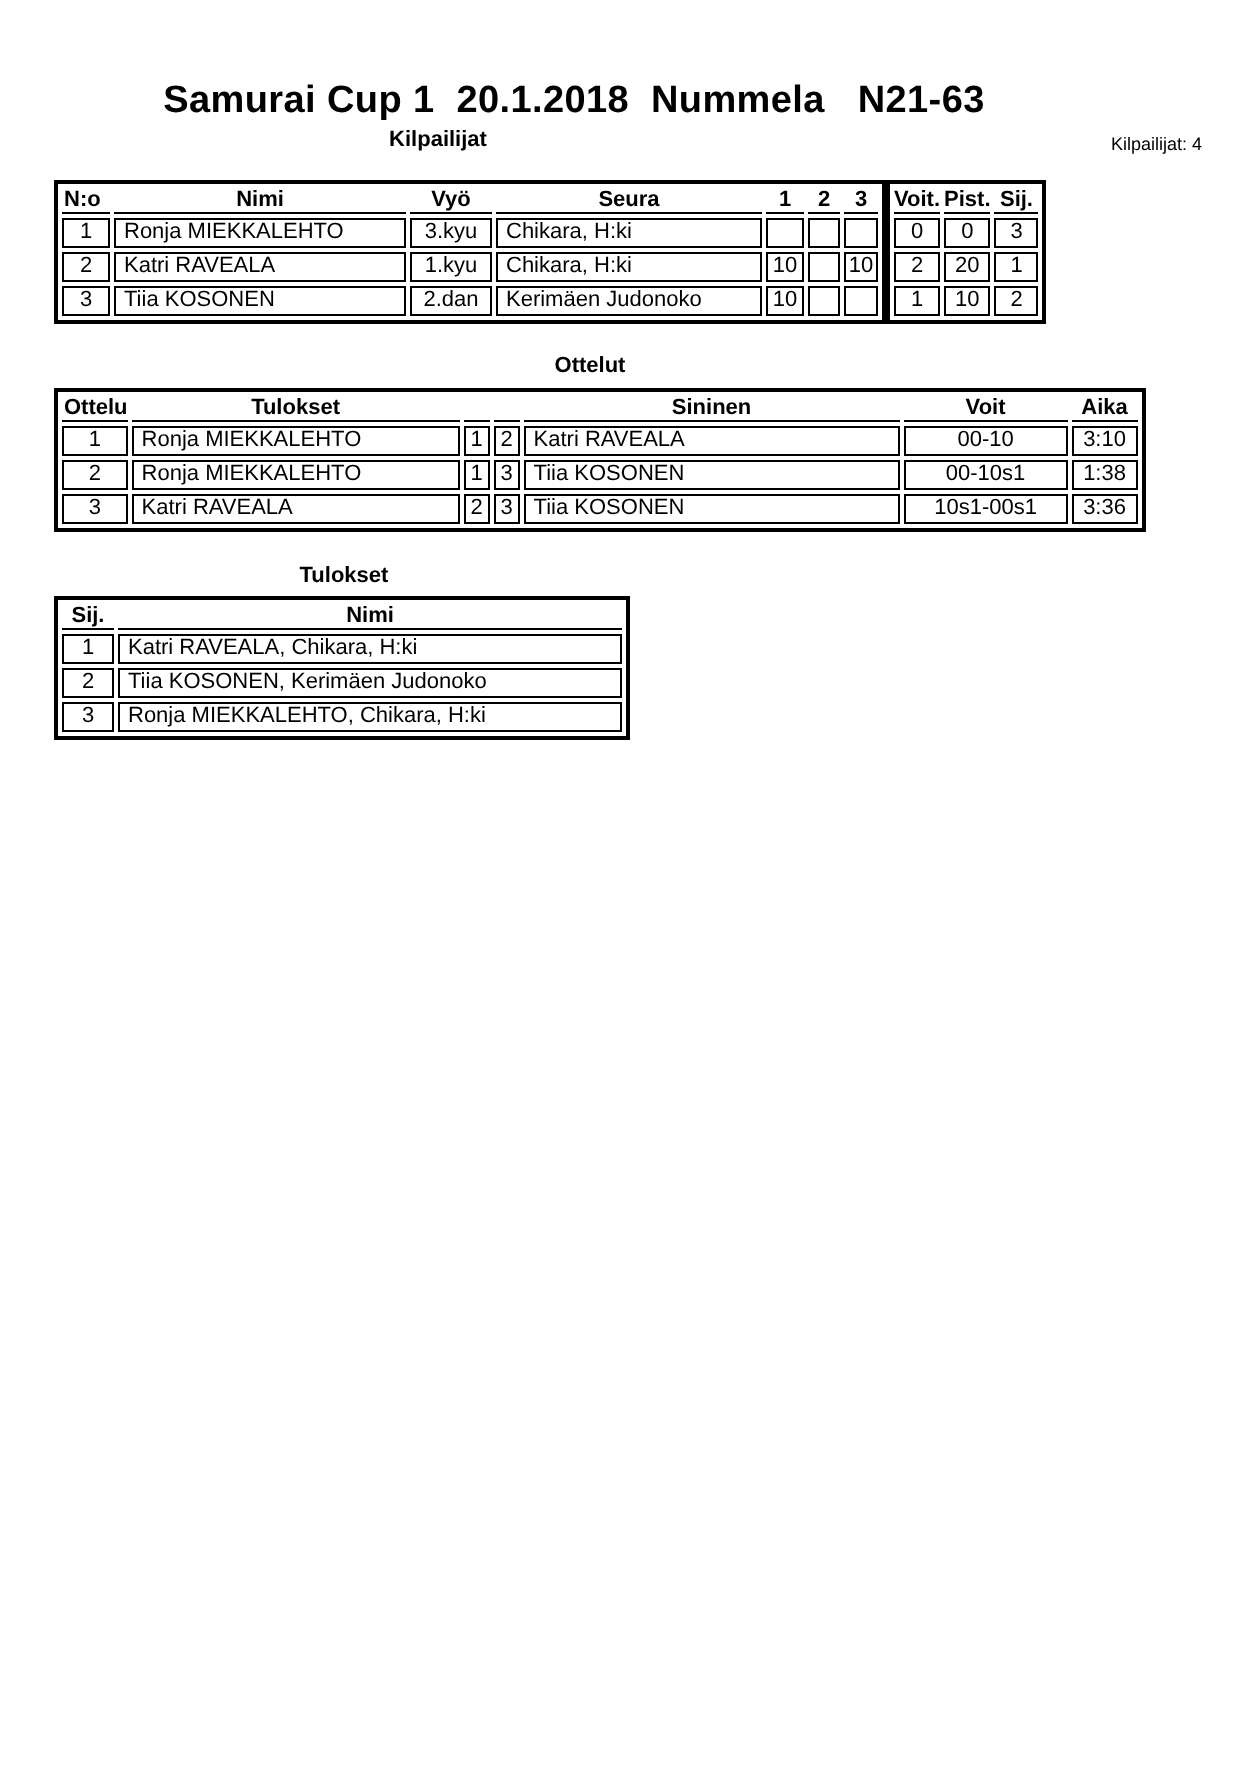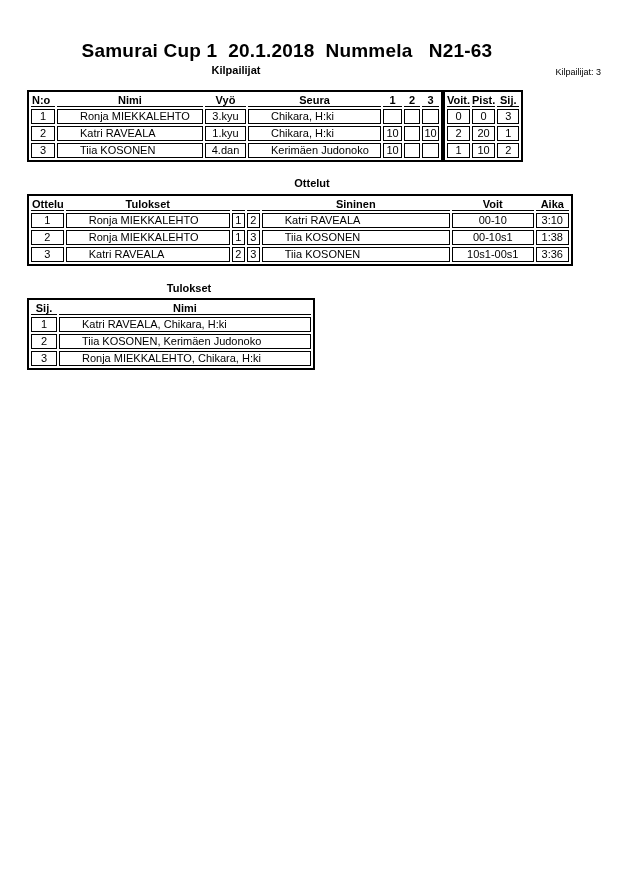--- a/index.html
+++ b/index.html
@@ -6,21 +6,21 @@
   body {
     width:630px; height:891px; background:#ffffff;
     font-family:"Liberation Sans", sans-serif; color:#000000;
     position:relative; overflow:hidden;
   }
   .abs { position:absolute; }
   .page-title {
     top:40px; left:0; width:574px; text-align:center;
     font-size:19px; font-weight:bold; white-space:pre; letter-spacing:0.2px;
   }
-  .section-title { font-size:11px; font-weight:bold; text-align:center; white-space:pre;margin-left:17px; }
+  .section-title { font-size:11px; font-weight:bold; text-align:center; white-space:pre; }
   .sub1 { top:64px; left:0; width:438px; }
   .sub2 { top:177px; left:0; width:590px; }
   .sub3 { top:282px; left:0; width:344px; }
   .count-label { top:67px; right:29px; font-size:9px; }
 
   .tblwrap { display:flex; align-items:flex-start; }
   table.grid {
     border-collapse:separate; border-spacing:2px;
     border:2px solid #000; table-layout:fixed; background:#fff;
   }
@@ -28,33 +28,33 @@
   .grid th {
     font-weight:bold; font-size:11px; height:12px; line-height:12px;
     padding:0; border:none; border-bottom:1px solid #000;
     text-align:center; overflow:hidden; white-space:nowrap; box-sizing:border-box;
   }
   .grid td {
     border:1px solid #000; font-size:11px; height:15px; line-height:13px;
     padding:0; text-align:center; overflow:hidden; white-space:nowrap;
     box-sizing:border-box;
   }
-  .grid .left { text-align:left; padding-left:22px; }
+  .grid .left { text-align:left; padding-left:4px; }
   .grid th.left { padding-left:1px; }
   .t1 { left:27px; top:90px;border-radius:31px; }
   .t2 { left:27px; top:194px; }
   .t3 { left:27px; top:298px; }
 </style>
 </head>
 <body>
 
 <div class="abs page-title">Samurai Cup 1  20.1.2018  Nummela   N21-63</div>
 
 <div class="abs section-title sub1">Kilpailijat</div>
-<div class="abs count-label">Kilpailijat: 3</div>
+<div class="abs count-label">Kilpailijat: 4</div>
 
 <div class="abs tblwrap t1">
   <table class="grid">
     <colgroup>
       <col style="width:24px">
         <col style="width:146px">
         <col style="width:41px">
       <col style="width:133px">
         <col style="width:19px">
         <col style="width:16px">
@@ -86,21 +86,21 @@
         <td class="left">Katri RAVEALA</td>
         <td>1.kyu</td>
         <td class="left">Chikara, H:ki</td>
         <td>10</td>
         <td></td>
         <td>10</td>
       </tr>
       <tr>
         <td>3</td>
         <td class="left">Tiia KOSONEN</td>
-        <td>4.dan</td>
+        <td>2.dan</td>
         <td class="left">Kerimäen Judonoko</td>
         <td>10</td>
         <td></td>
         <td></td>
       </tr>
     </tbody>
   </table>
   <table class="grid">
     <colgroup>
       <col style="width:22px">

